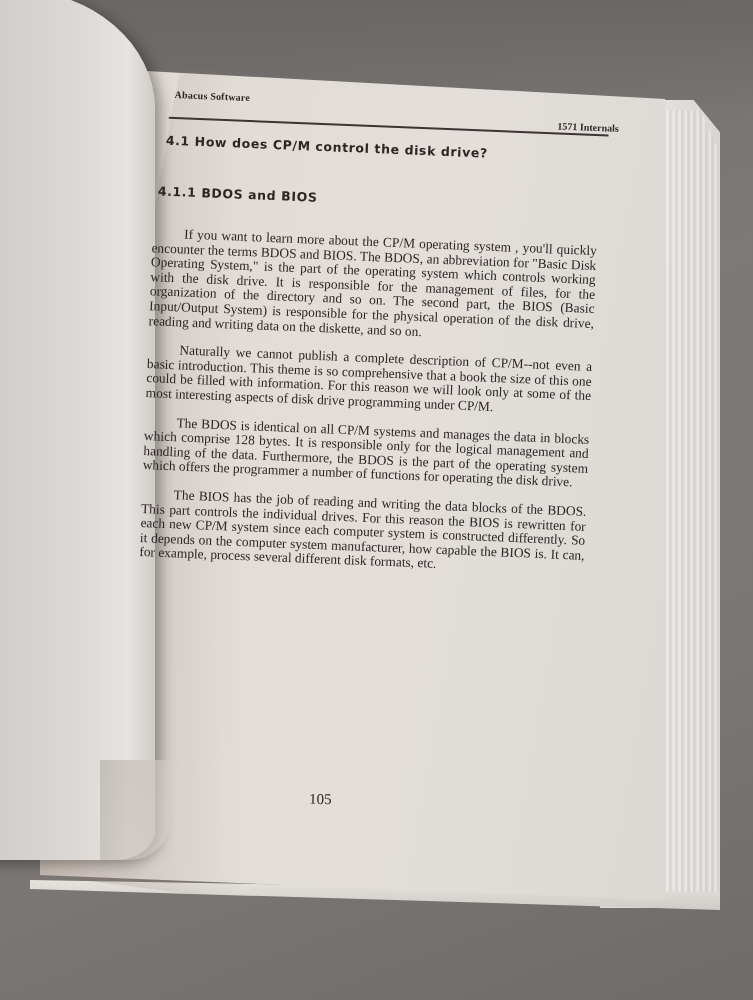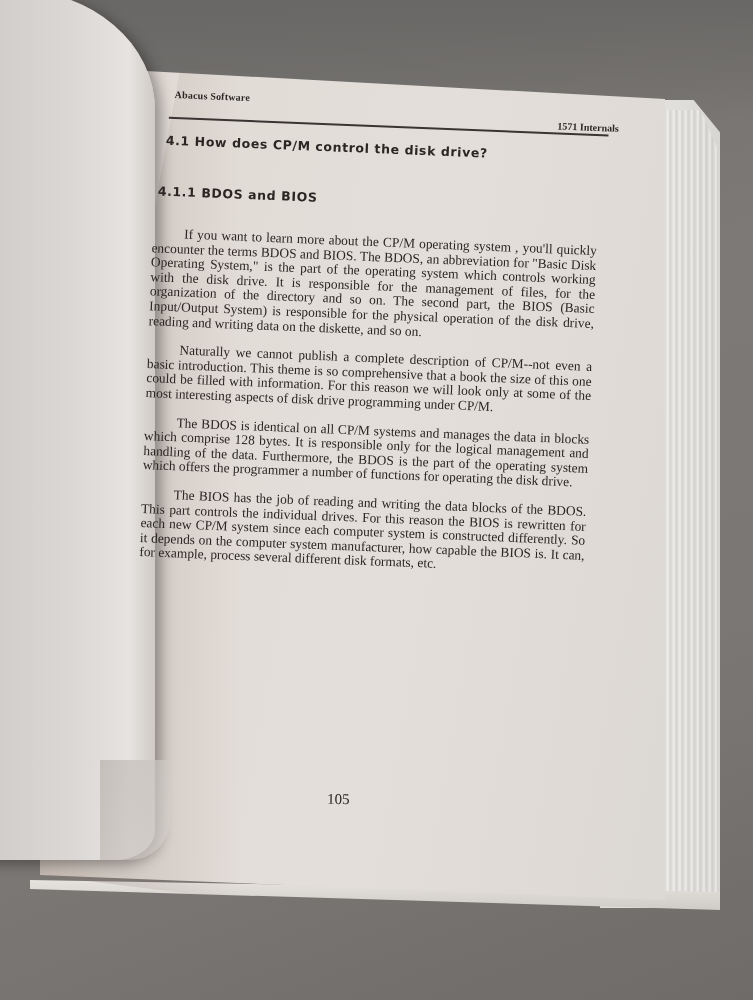--- a/index.html
+++ b/index.html
@@ -78,21 +78,21 @@
     .subsection-title {
       font-family: "DejaVu Sans", sans-serif; font-weight: bold; font-size: 12.5px;
       margin: 36px 0 0 12px; letter-spacing: 0.6px;
     }
     .body-text { margin: 28px 0 0 8px; width: 445px; }
     .para {
       font-size: 13.4px; line-height: 14.6px; text-align: justify; text-indent: 32px;
       margin: 0 0 14px 0;
     }
     .page-number {
-      position: absolute; left: 327px; top: 791px; font-size: 15px; color: #2a2422;
+      position: absolute; left: 309px; top: 791px; font-size: 15px; color: #2a2422;
       transform: rotate(1deg);
     }
   </style>
 </head>
 <body>
 
 <div class="backdrop-top"></div>
 <div class="page-stack"></div>
 <div class="page-stack-lines"></div>
 <div class="bottom-edge"></div>

